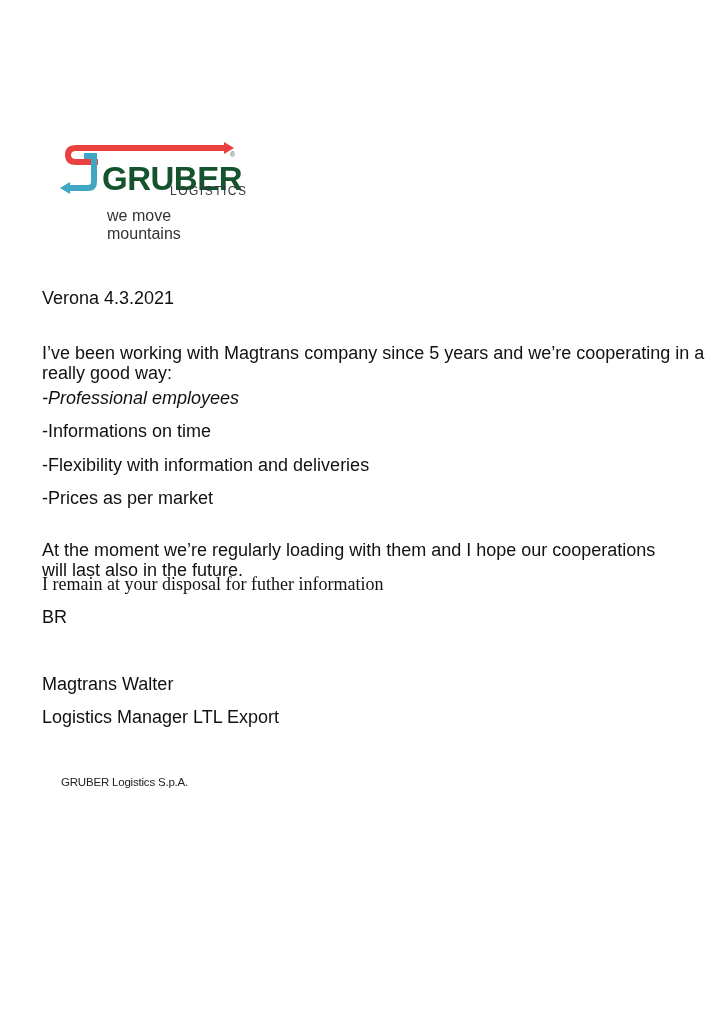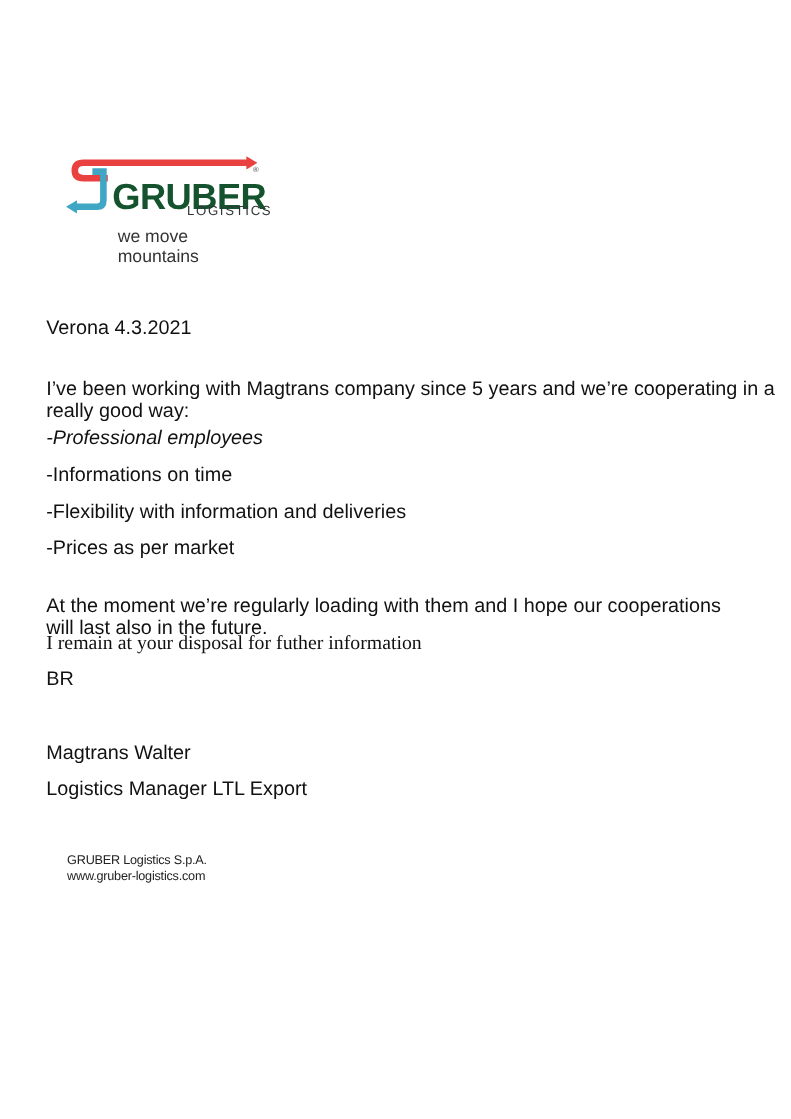--- a/index.html
+++ b/index.html
@@ -57,14 +57,13 @@
 <div class="text" style="top:540px; width:620px;">At the moment we’re regularly loading with them and I hope our cooperations will last also in the future.</div>
 
 <div class="text" style="top:574px;font-family:Liberation Serif, serif;">I remain at your disposal for futher information</div>
 <div class="text" style="top:607px;">BR</div>
 
 <div class="text" style="top:674px;">Magtrans Walter</div>
 <div class="text" style="top:707px;">Logistics Manager LTL Export</div>
 
 <div class="footer">
   <div>GRUBER Logistics S.p.A.</div>
-  <div>www.gruber-logistics.com</div>
 </div>
 
 </body></html>

